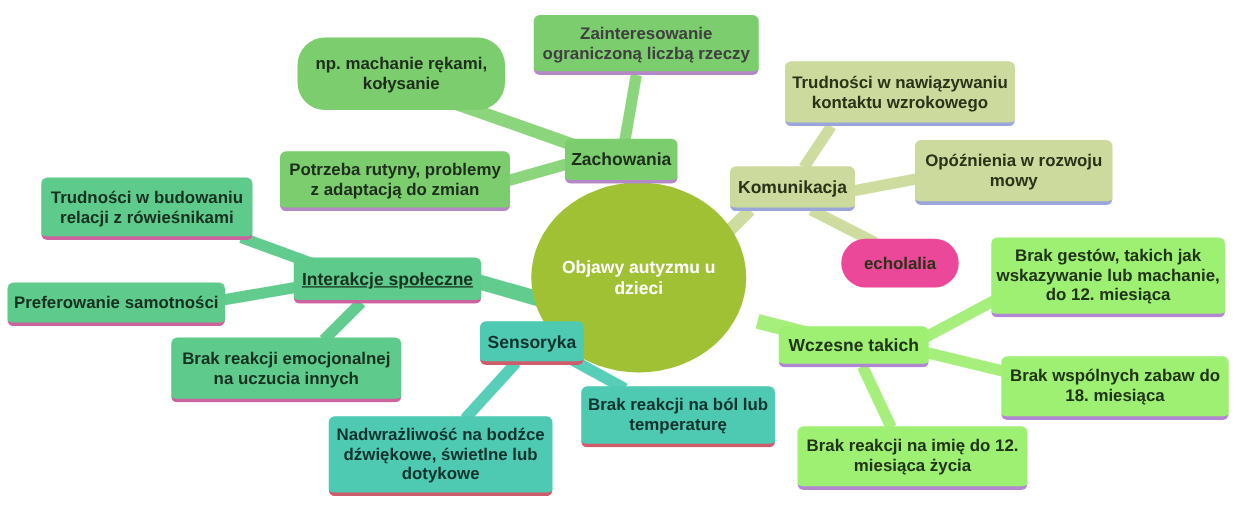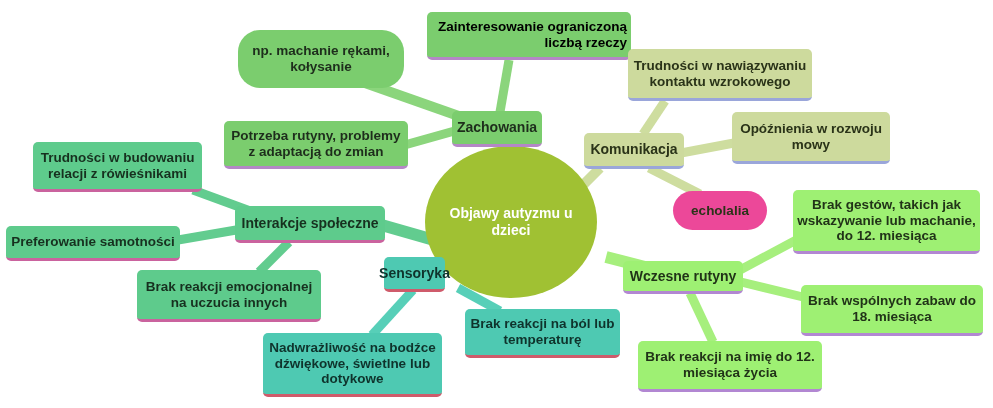--- a/index.html
+++ b/index.html
@@ -44,30 +44,30 @@
       <line x1="413" y1="290" x2="372" y2="335" stroke="#57cfb8" stroke-width="9"></line>
       <line x1="458" y1="288" x2="500" y2="311" stroke="#57cfb8" stroke-width="9"></line>
       <line x1="606" y1="257" x2="645" y2="267" stroke="#a6ef7d" stroke-width="12"></line>
       <line x1="740" y1="270" x2="800" y2="238" stroke="#a6ef7d" stroke-width="9"></line>
       <line x1="741" y1="282" x2="803" y2="297" stroke="#a6ef7d" stroke-width="9"></line>
       <line x1="690" y1="293" x2="713" y2="342" stroke="#a6ef7d" stroke-width="9"></line>
     </svg>
   <div class="central" style="left: 425px; top: 146px; width: 172px; height: 152px; background: rgb(160, 193, 51); color: rgb(255, 255, 255);">Objawy autyzmu u dzieci</div>
 <div class="node hub" style="left: 452px; top: 111px; width: 90px; height: 36px; background: rgb(123, 205, 110); color: rgb(30, 45, 28); border-bottom: 3px solid rgb(180, 135, 198);">Zachowania</div>
     <div class="node bubble" style="left: 238px; top: 30px; width: 166px; height: 58px; background: rgb(123, 205, 110); color: rgb(30, 45, 28); border-radius: 22px;">np. machanie rękami, kołysanie</div>
-    <div class="node" style="left: 427px; top: 12px; width: 204px; height: 48px; background: rgb(123, 205, 110); color: #000000; border-bottom: 3px solid rgb(180, 135, 198); text-align: right;">Zainteresowanie ograniczoną liczbą rzeczy</div>
+    <div class="node" style="left: 427px; top: 12px; width: 180px; height: 48px; background: rgb(123, 205, 110); color: #404040; border-bottom: 3px solid rgb(180, 135, 198);">Zainteresowanie ograniczoną liczbą rzeczy</div>
     <div class="node" style="left: 224px; top: 121px; width: 184px; height: 48px; background: rgb(123, 205, 110); color: rgb(30, 45, 28); border-bottom: 3px solid rgb(180, 135, 198);">Potrzeba rutyny, problemy z adaptacją do zmian</div>
     <div class="node" style="left: 628px; top: 49px; width: 184px; height: 52px; background: rgb(205, 218, 157); color: rgb(42, 51, 24); border-bottom: 3px solid rgb(154, 166, 218);">Trudności w nawiązywaniu kontaktu wzrokowego</div>
     <div class="node hub" style="left: 584px; top: 133px; width: 100px; height: 36px; background: rgb(205, 218, 157); color: rgb(42, 51, 24); border-bottom: 3px solid rgb(154, 166, 218);">Komunikacja</div>
     <div class="node" style="left: 732px; top: 112px; width: 158px; height: 52px; background: rgb(205, 218, 157); color: rgb(42, 51, 24); border-bottom: 3px solid rgb(154, 166, 218);">Opóźnienia w rozwoju mowy</div>
     <div class="node bubble" style="left: 673px; top: 191px; width: 94px; height: 39px; background: #ec4899; color: rgb(42, 51, 24);">echolalia</div>
-    <div class="node hub" style="left: 235px; top: 206px; width: 150px; height: 37px; background: rgb(94, 203, 140); color: rgb(23, 48, 31); border-bottom: 3px solid rgb(202, 99, 158);">Interakcje społeczne</div>
+    <div class="node hub" style="left: 235px; top: 206px; width: 150px; height: 37px; background: rgb(94, 203, 140); color: rgb(23, 48, 31); border-bottom: 3px solid rgb(202, 99, 158); text-decoration: underline;">Interakcje społeczne</div>
     <div class="node" style="left: 33px; top: 142px; width: 169px; height: 50px; background: rgb(94, 203, 140); color: rgb(23, 48, 31); border-bottom: 3px solid rgb(202, 99, 158);">Trudności w budowaniu relacji z rówieśnikami</div>
     <div class="node" style="left: 6px; top: 226px; width: 174px; height: 35px; background: rgb(94, 203, 140); color: rgb(23, 48, 31); border-bottom: 3px solid rgb(202, 99, 158);">Preferowanie samotności</div>
     <div class="node" style="left: 137px; top: 270px; width: 184px; height: 52px; background: rgb(94, 203, 140); color: rgb(23, 48, 31); border-bottom: 3px solid rgb(202, 99, 158);">Brak reakcji emocjonalnej na uczucia innych</div>
-    <div class="node hub" style="left: 384px; top: 257px; width: 61px; height: 35px; background: rgb(78, 201, 178); color: rgb(15, 51, 44); border-bottom: 3px solid rgb(207, 91, 107);">Sensoryka</div>
+    <div class="node hub" style="left: 384px; top: 257px; width: 83px; height: 35px; background: rgb(78, 201, 178); color: rgb(15, 51, 44); border-bottom: 3px solid rgb(207, 91, 107);">Sensoryka</div>
     <div class="node" style="left: 263px; top: 333px; width: 179px; height: 64px; background: rgb(78, 201, 178); color: rgb(15, 51, 44); border-bottom: 3px solid rgb(207, 91, 107);">Nadwrażliwość na bodźce dźwiękowe, świetlne lub dotykowe</div>
     <div class="node" style="left: 465px; top: 309px; width: 155px; height: 49px; background: rgb(78, 201, 178); color: rgb(15, 51, 44); border-bottom: 3px solid rgb(207, 91, 107);">Brak reakcji na ból lub temperaturę</div>
-    <div class="node hub" style="left: 623px; top: 261px; width: 120px; height: 33px; background: rgb(158, 240, 115); color: rgb(33, 51, 24); border-bottom: 3px solid rgb(178, 135, 210);">Wczesne rutyny</div>
+    <div class="node hub" style="left: 623px; top: 261px; width: 120px; height: 33px; background: rgb(158, 240, 115); color: rgb(33, 51, 24); border-bottom: 3px solid rgb(178, 135, 210);">Wczesne takich</div>
     <div class="node" style="left: 793px; top: 190px; width: 187px; height: 64px; background: rgb(158, 240, 115); color: rgb(33, 51, 24); border-bottom: 3px solid rgb(178, 135, 210);">Brak gestów, takich jak wskazywanie lub machanie, do 12. miesiąca</div>
     <div class="node" style="left: 801px; top: 285px; width: 182px; height: 51px; background: rgb(158, 240, 115); color: rgb(33, 51, 24); border-bottom: 3px solid rgb(178, 135, 210);">Brak wspólnych zabaw do 18. miesiąca</div>
     <div class="node" style="left: 638px; top: 341px; width: 184px; height: 51px; background: rgb(158, 240, 115); color: rgb(33, 51, 24); border-bottom: 3px solid rgb(178, 135, 210);">Brak reakcji na imię do 12. miesiąca życia</div>
   </div>
 
 </body></html>

